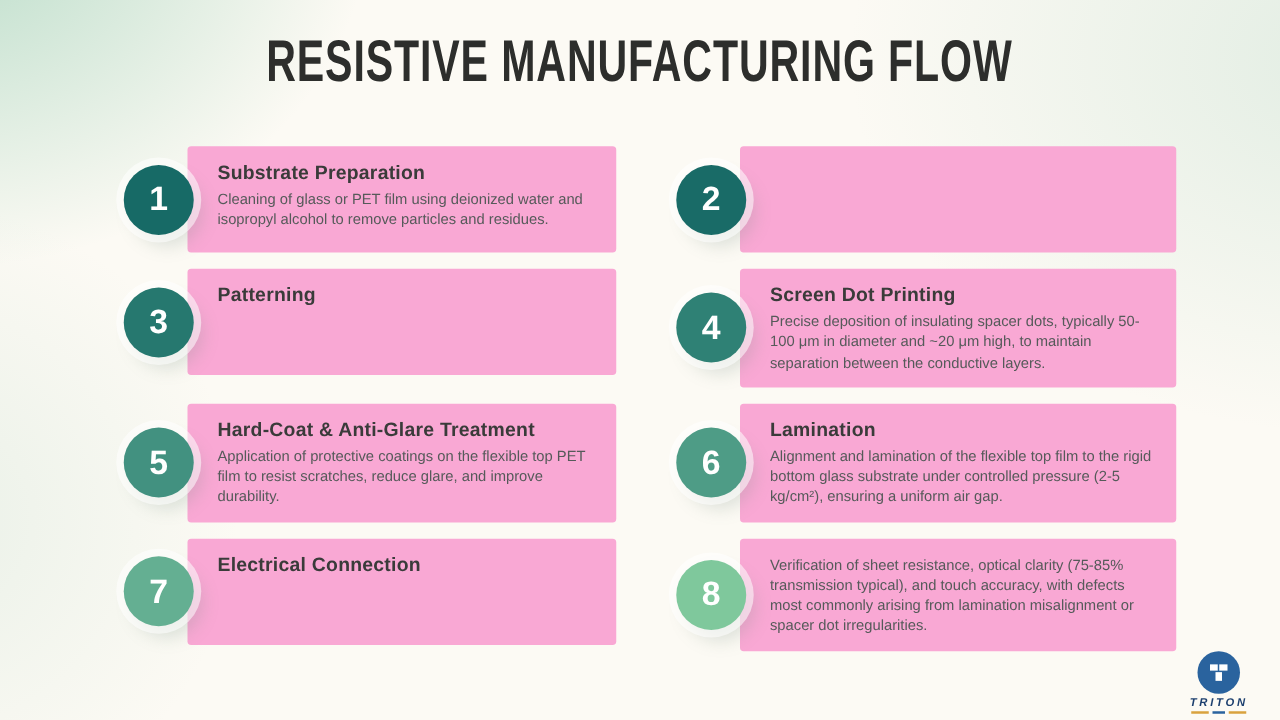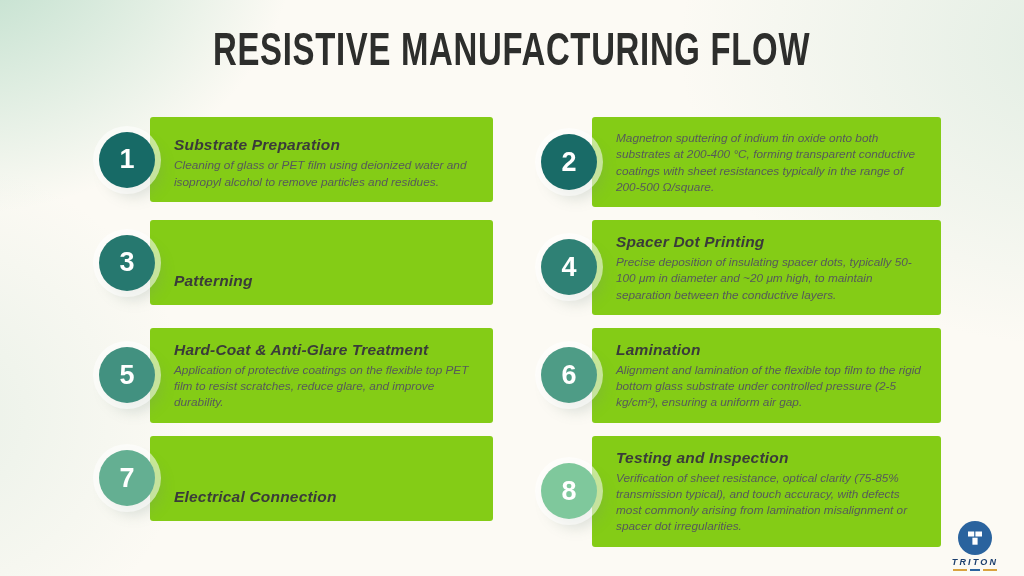--- a/index.html
+++ b/index.html
@@ -52,28 +52,27 @@
     font-size: 27px;
     font-weight: 700;
     margin-right: -5px;
     position: relative;
     z-index: 2;
     box-shadow: 0 0 0 6px rgba(255,255,255,0.55), 7px 9px 14px rgba(110,135,122,0.22);
   }
 
   .step-card {
     flex: 1;
-    background: #84cc16;
+    background: #f9a8d4;
     border-radius: 3px;
     min-height: 85px;
     padding: 13px 18px 12px 24px;
     display: flex;
     flex-direction: column;
-    justify-content: flex-end;
-    font-style: italic;
+    justify-content: flex-start;
   }
   .step-title {
     font-size: 15.5px;
     font-weight: 700;
     color: #3a3b3a;
     letter-spacing: 0.2px;
     margin-bottom: 3px;
   }
   .step-desc {
     font-size: 11.8px;
@@ -125,39 +124,38 @@
       <div class="step-title">Substrate Preparation</div>
       <div class="step-desc">Cleaning of glass or PET film using deionized water and isopropyl alcohol to remove particles and residues.</div>
     </div>
   </div>
 
   <div class="step">
     <div class="step-circle" style="background: rgb(25, 107, 103);">
       <span>2</span>
     </div>
     <div class="step-card">
-      <div class="step-desc">Magnetron sputtering of indium tin oxide onto both substrates at 200-400 °C, forming transparent conductive coatings with sheet resistances typically in the range of 200-500 Ω/square.</div>
     </div>
   </div>
 
   <div class="step">
     <div class="step-circle" style="background: rgb(38, 120, 111);">
       <span>3</span>
     </div>
     <div class="step-card">
       <div class="step-title">Patterning</div>
     </div>
   </div>
 
   <div class="step">
     <div class="step-circle" style="background: rgb(47, 129, 117);">
       <span>4</span>
     </div>
     <div class="step-card">
-      <div class="step-title">Spacer Dot Printing</div>
+      <div class="step-title">Screen Dot Printing</div>
       <div class="step-desc">Precise deposition of insulating spacer dots, typically 50-100 μm in diameter and ~20 μm high, to maintain separation between the conductive layers.</div>
     </div>
   </div>
 
   <div class="step">
     <div class="step-circle" style="background: rgb(66, 145, 128);">
       <span>5</span>
     </div>
     <div class="step-card">
       <div class="step-title">Hard-Coat &amp; Anti-Glare Treatment</div>
@@ -182,21 +180,20 @@
     <div class="step-card">
       <div class="step-title">Electrical Connection</div>
     </div>
   </div>
 
   <div class="step">
     <div class="step-circle" style="background: rgb(127, 200, 156);">
       <span>8</span>
     </div>
     <div class="step-card">
-      <div class="step-title">Testing and Inspection</div>
       <div class="step-desc">Verification of sheet resistance, optical clarity (75-85% transmission typical), and touch accuracy, with defects most commonly arising from lamination misalignment or spacer dot irregularities.</div>
     </div>
   </div>
 </div>
 
 <div class="logo">
   <div class="logo-mark">
     <svg width="20" height="20" viewBox="0 0 20 20">
       <rect x="3" y="3.5" width="6.2" height="5" fill="#ffffff"></rect>
       <rect x="10.4" y="3.5" width="6.6" height="5" fill="#ffffff"></rect>

